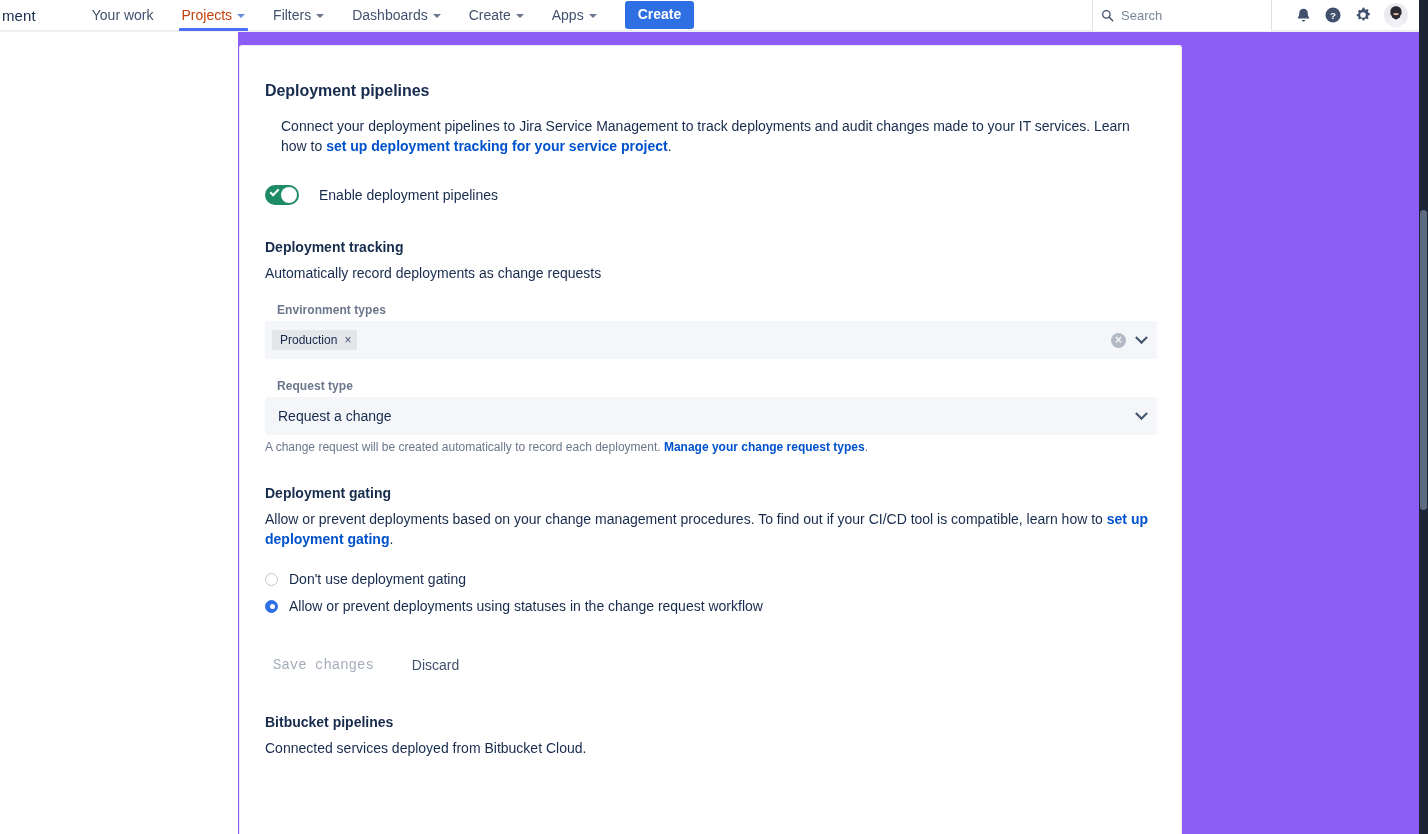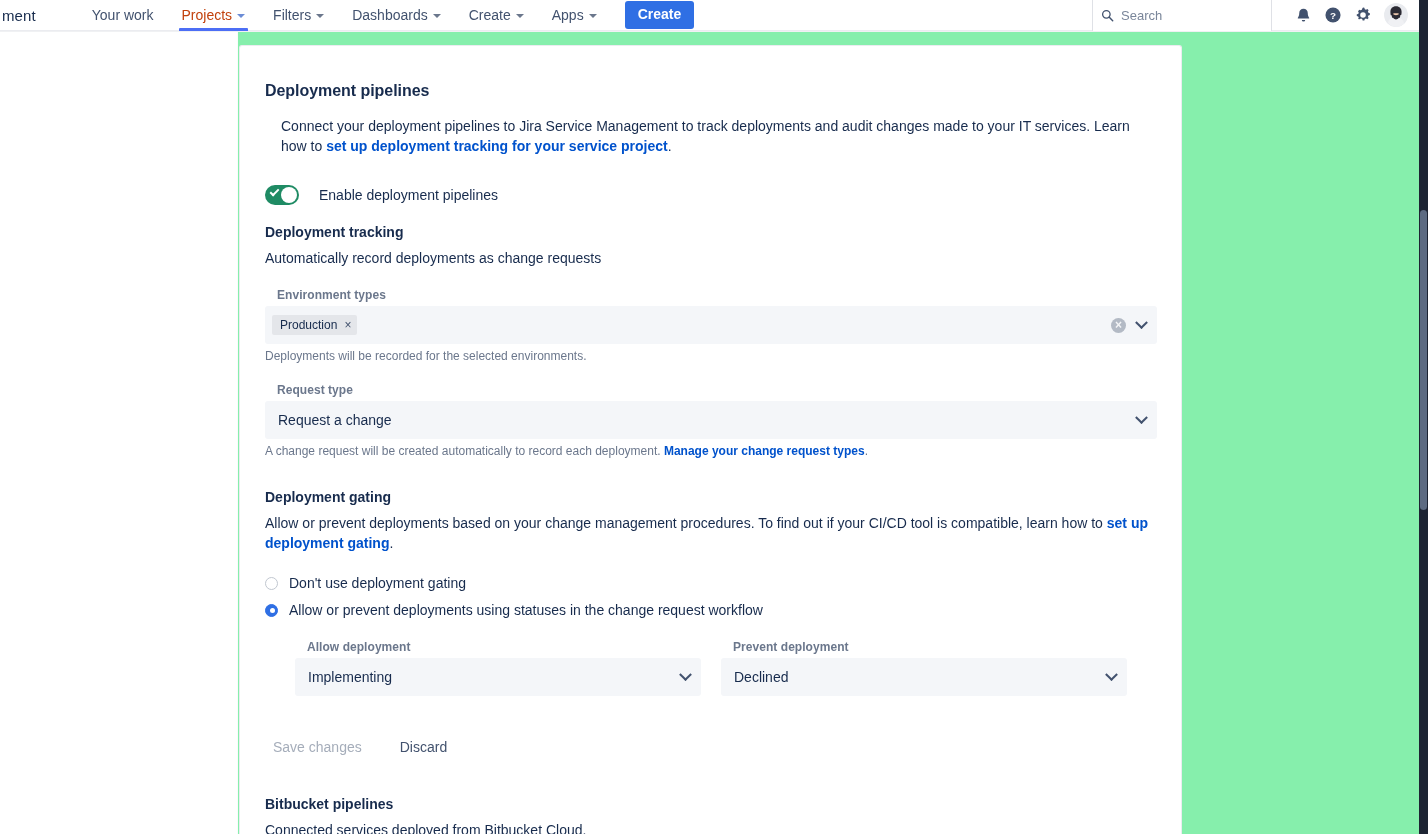--- a/index.html
+++ b/index.html
@@ -71,21 +71,21 @@
   .avatar {
     width: 24px; height: 24px; border-radius: 50%;
     overflow: hidden; margin-left: 6px; cursor: pointer;
     background: #f4f5f7;
     display: block;
   }
 
   
   .page-body {
     position: absolute; top: 31px; left: 0; width: 1420px; height: 803px;
-    background: #86efac;
+    background: #8b5cf6;
     border-top: 1px solid #f0f1f3;
     padding-left: 7px;
   }
   .left-gutter {
     position: absolute; left: 0; top: 0; width: 238px; height: 803px;
     background: #ffffff; border-right: 1px solid #fafbfc;
   }
 
   .card {
     position: absolute; left: 239px; top: 13px;
@@ -120,21 +120,21 @@
   .toggle .chk {
     position: absolute; left: 5px; top: 4px;
     width: 9px; height: 5px;
     border-left: 2px solid #fff; border-bottom: 2px solid #fff;
     transform: rotate(-45deg);
   }
   .toggle-label { font-size: 14px; color: #172b4d; }
 
   h3.sub {
     font-size: 14px; font-weight: 700; color: #172b4d;
-    margin: 19px 0 0;
+    margin: 34px 0 0;
   }
   p.subdesc { font-size: 14px; color: #172b4d; margin: 8px 0 0; line-height: 20px; }
 
   label.fld {
     display: block; font-size: 12px; font-weight: 600; color: #6b778c;
     margin: 20px 12px 4px; letter-spacing: .05px;
   }
 
   .field {
     height: 38px; background: #f4f6f9; border: 1px solid transparent;
@@ -183,21 +183,21 @@
   }
   .radio-label { font-size: 14px; color: #172b4d; }
 
   .gate-cols { display: flex; gap: 20px; margin: 22px 0 0 30px; }
   .gate-col { width: 406px; }
   .gate-col label.fld { margin-top: 0; }
 
   .btn-row { display: flex; align-items: center; gap: 22px; margin: 37px 0 0 0; }
   .btn-save {
     font-size: 14px; color: #a5adba; background: transparent;
-    border: none; padding: 6px 8px; font-family: Liberation Sans, sans-serif; cursor: default;
+    border: none; padding: 6px 8px; font-family: Liberation Mono, monospace; cursor: default;
   }
   .btn-discard {
     font-size: 14px; color: #42526e; font-weight: 500; background: transparent;
     border: none; padding: 6px 8px; font-family: inherit; cursor: pointer;
   }
 
   .bb-sec { margin-top: 35px; position: relative; }
 
   
   .scrollbar {
@@ -306,21 +306,20 @@
     <label class="fld">Environment types</label>
     <div class="field multi">
       <span class="chip">
         <span>Production</span>
         <span class="x">×</span>
       </span>
       <span class="spacer"></span>
       <span class="clear-circle"></span>
       <span class="dd-chev"></span>
     </div>
-    <p class="hint">Deployments will be recorded for the selected environments.</p>
 
     <label class="fld">Request type</label>
     <div class="field">
       <span class="val">Request a change</span>
       <span class="spacer"></span>
       <span class="dd-chev"></span>
     </div>
     <p class="hint"><span>A change request will be created automatically to record each deployment. </span><a>Manage your change request types</a><span>.</span></p>
 
     <h3 class="sub" style="margin-top:31px">Deployment gating</h3>
@@ -328,38 +327,20 @@
 
     <div class="radio-row" style="margin-top:22px">
       <span class="radio"></span>
       <span class="radio-label">Don't use deployment gating</span>
     </div>
     <div class="radio-row">
       <span class="radio on"></span>
       <span class="radio-label">Allow or prevent deployments using statuses in the change request workflow</span>
     </div>
 
-    <div class="gate-cols">
-      <div class="gate-col">
-        <label class="fld">Allow deployment</label>
-        <div class="field">
-          <span class="val">Implementing</span>
-          <span class="spacer"></span>
-          <span class="dd-chev"></span>
-        </div>
-      </div>
-      <div class="gate-col">
-        <label class="fld">Prevent deployment</label>
-        <div class="field">
-          <span class="val">Declined</span>
-          <span class="spacer"></span>
-          <span class="dd-chev"></span>
-        </div>
-      </div>
-    </div>
 
     <div class="btn-row">
       <button class="btn-save">Save changes</button>
       <button class="btn-discard">Discard</button>
     </div>
 
     <div class="bb-sec">
       <h3 class="sub" style="margin-top:0">Bitbucket pipelines</h3>
       <p class="subdesc">Connected services deployed from Bitbucket Cloud.</p>
 

